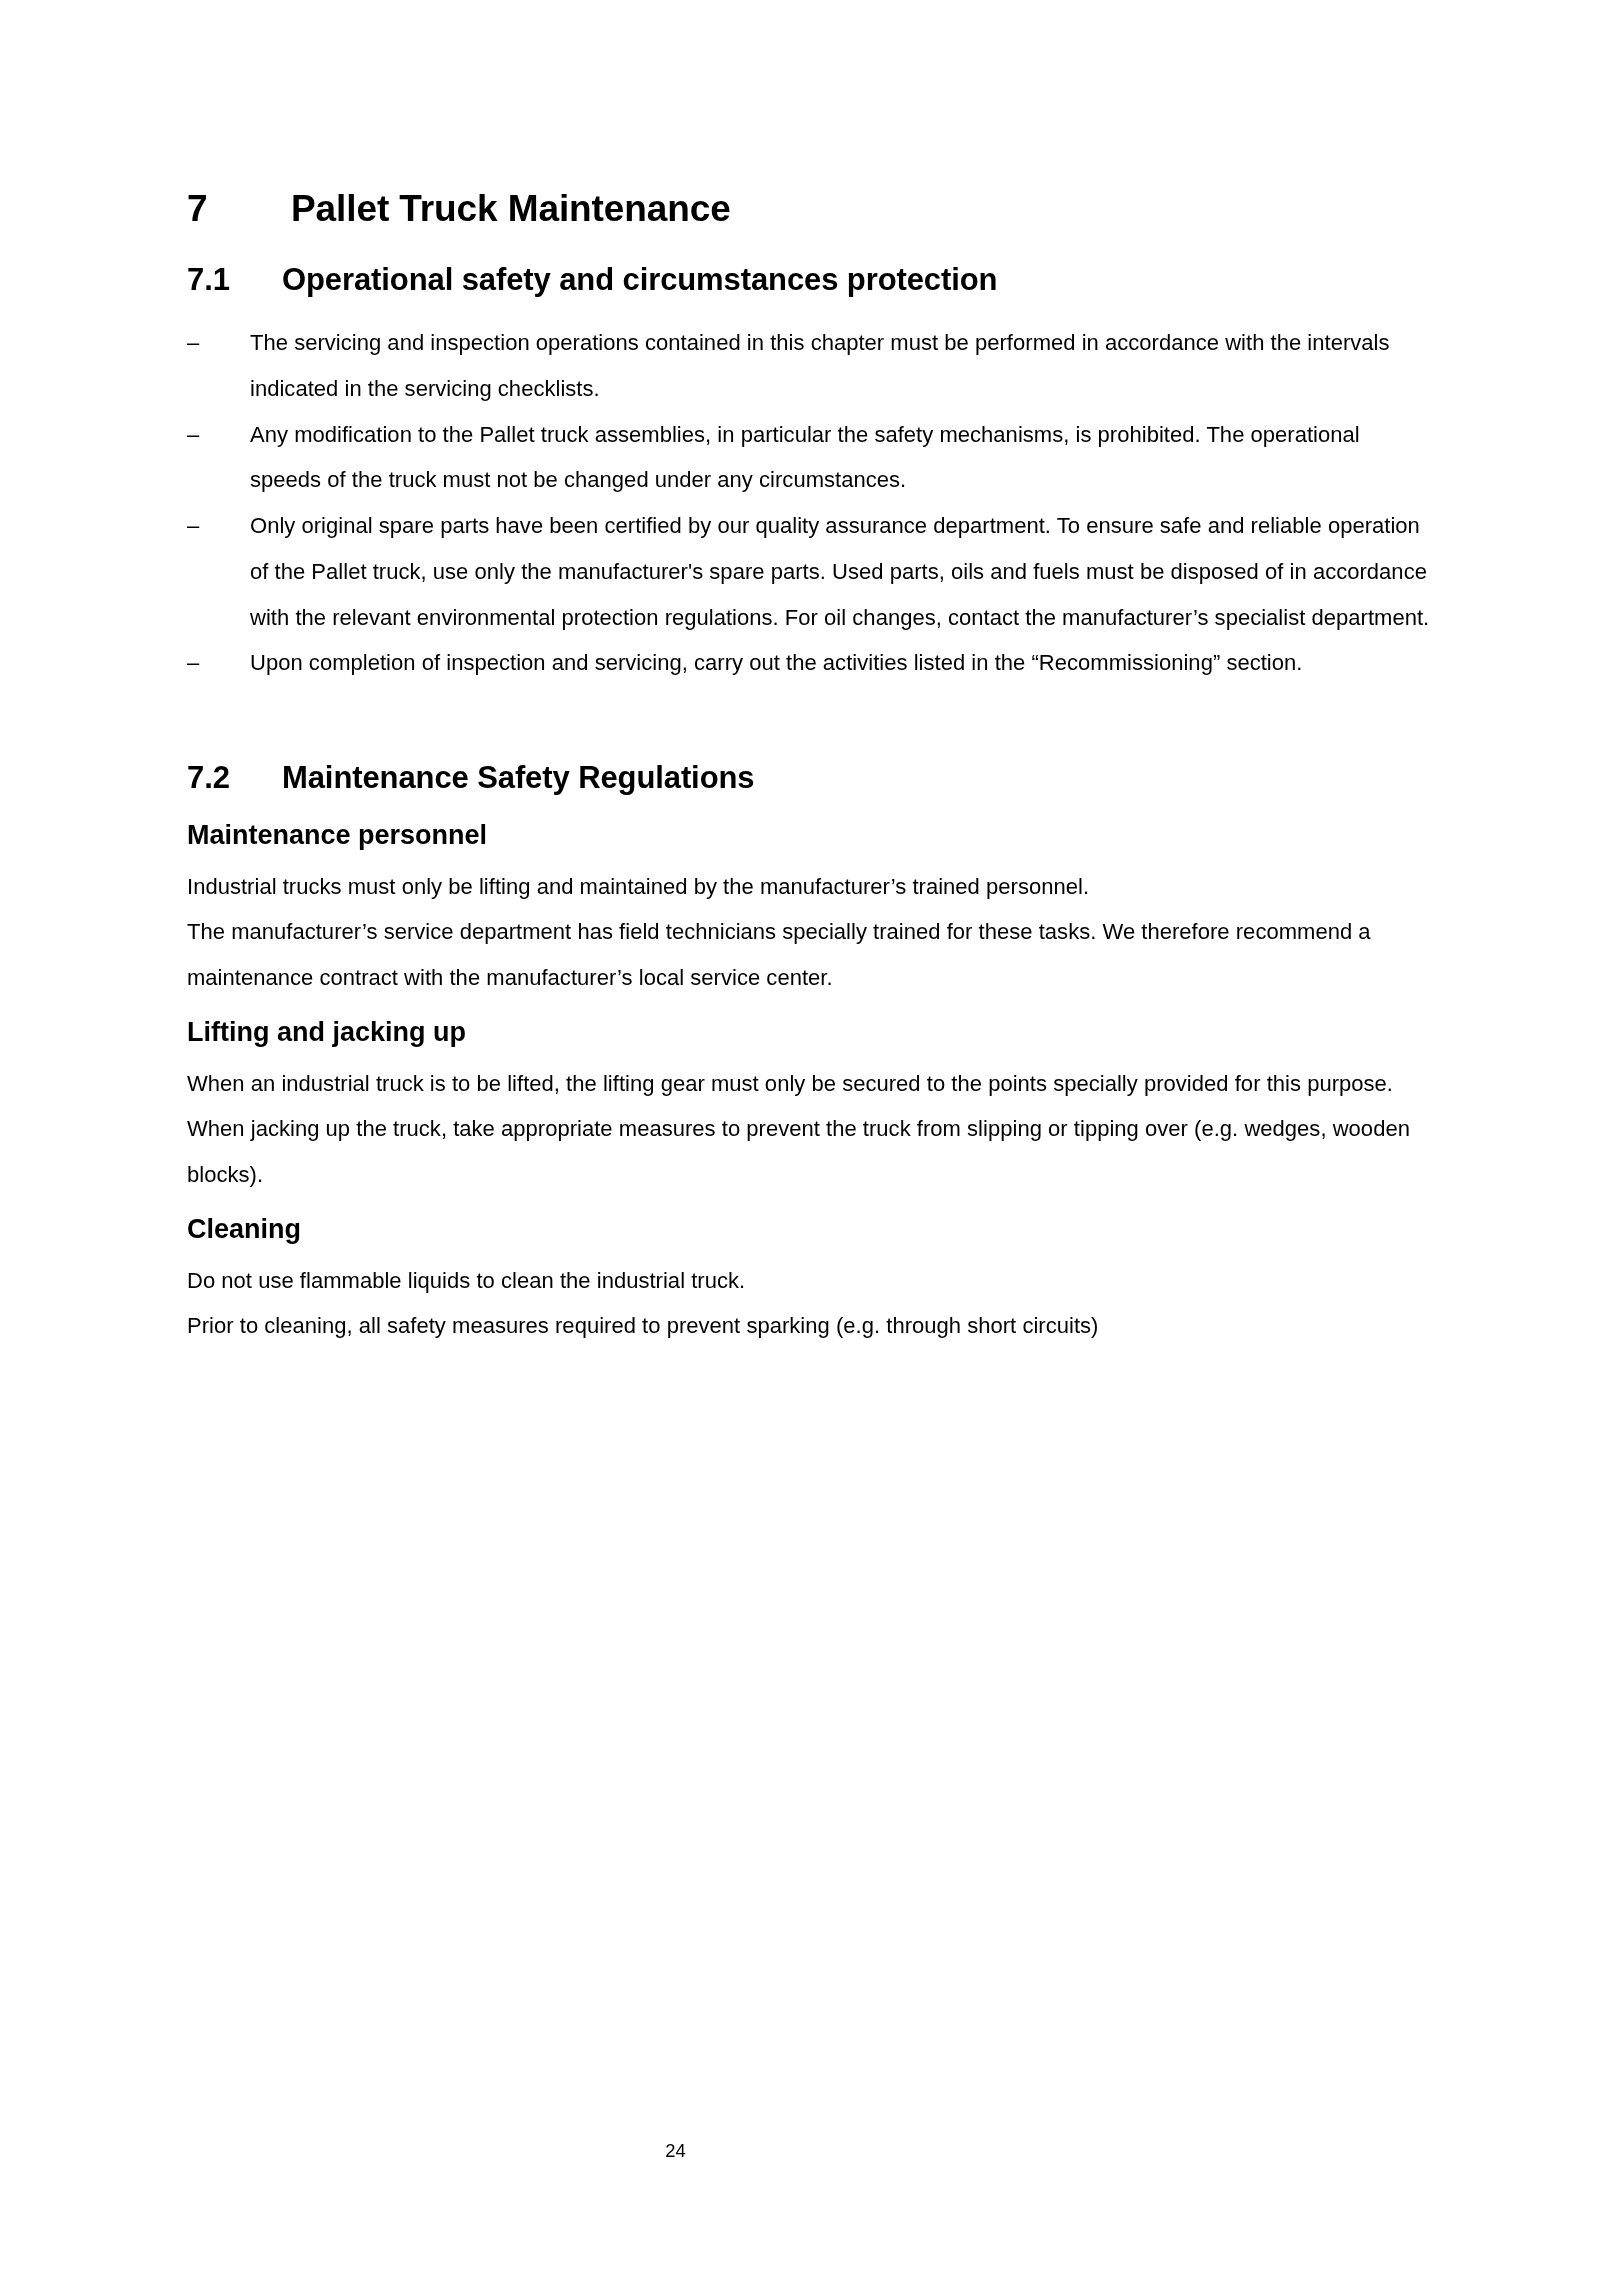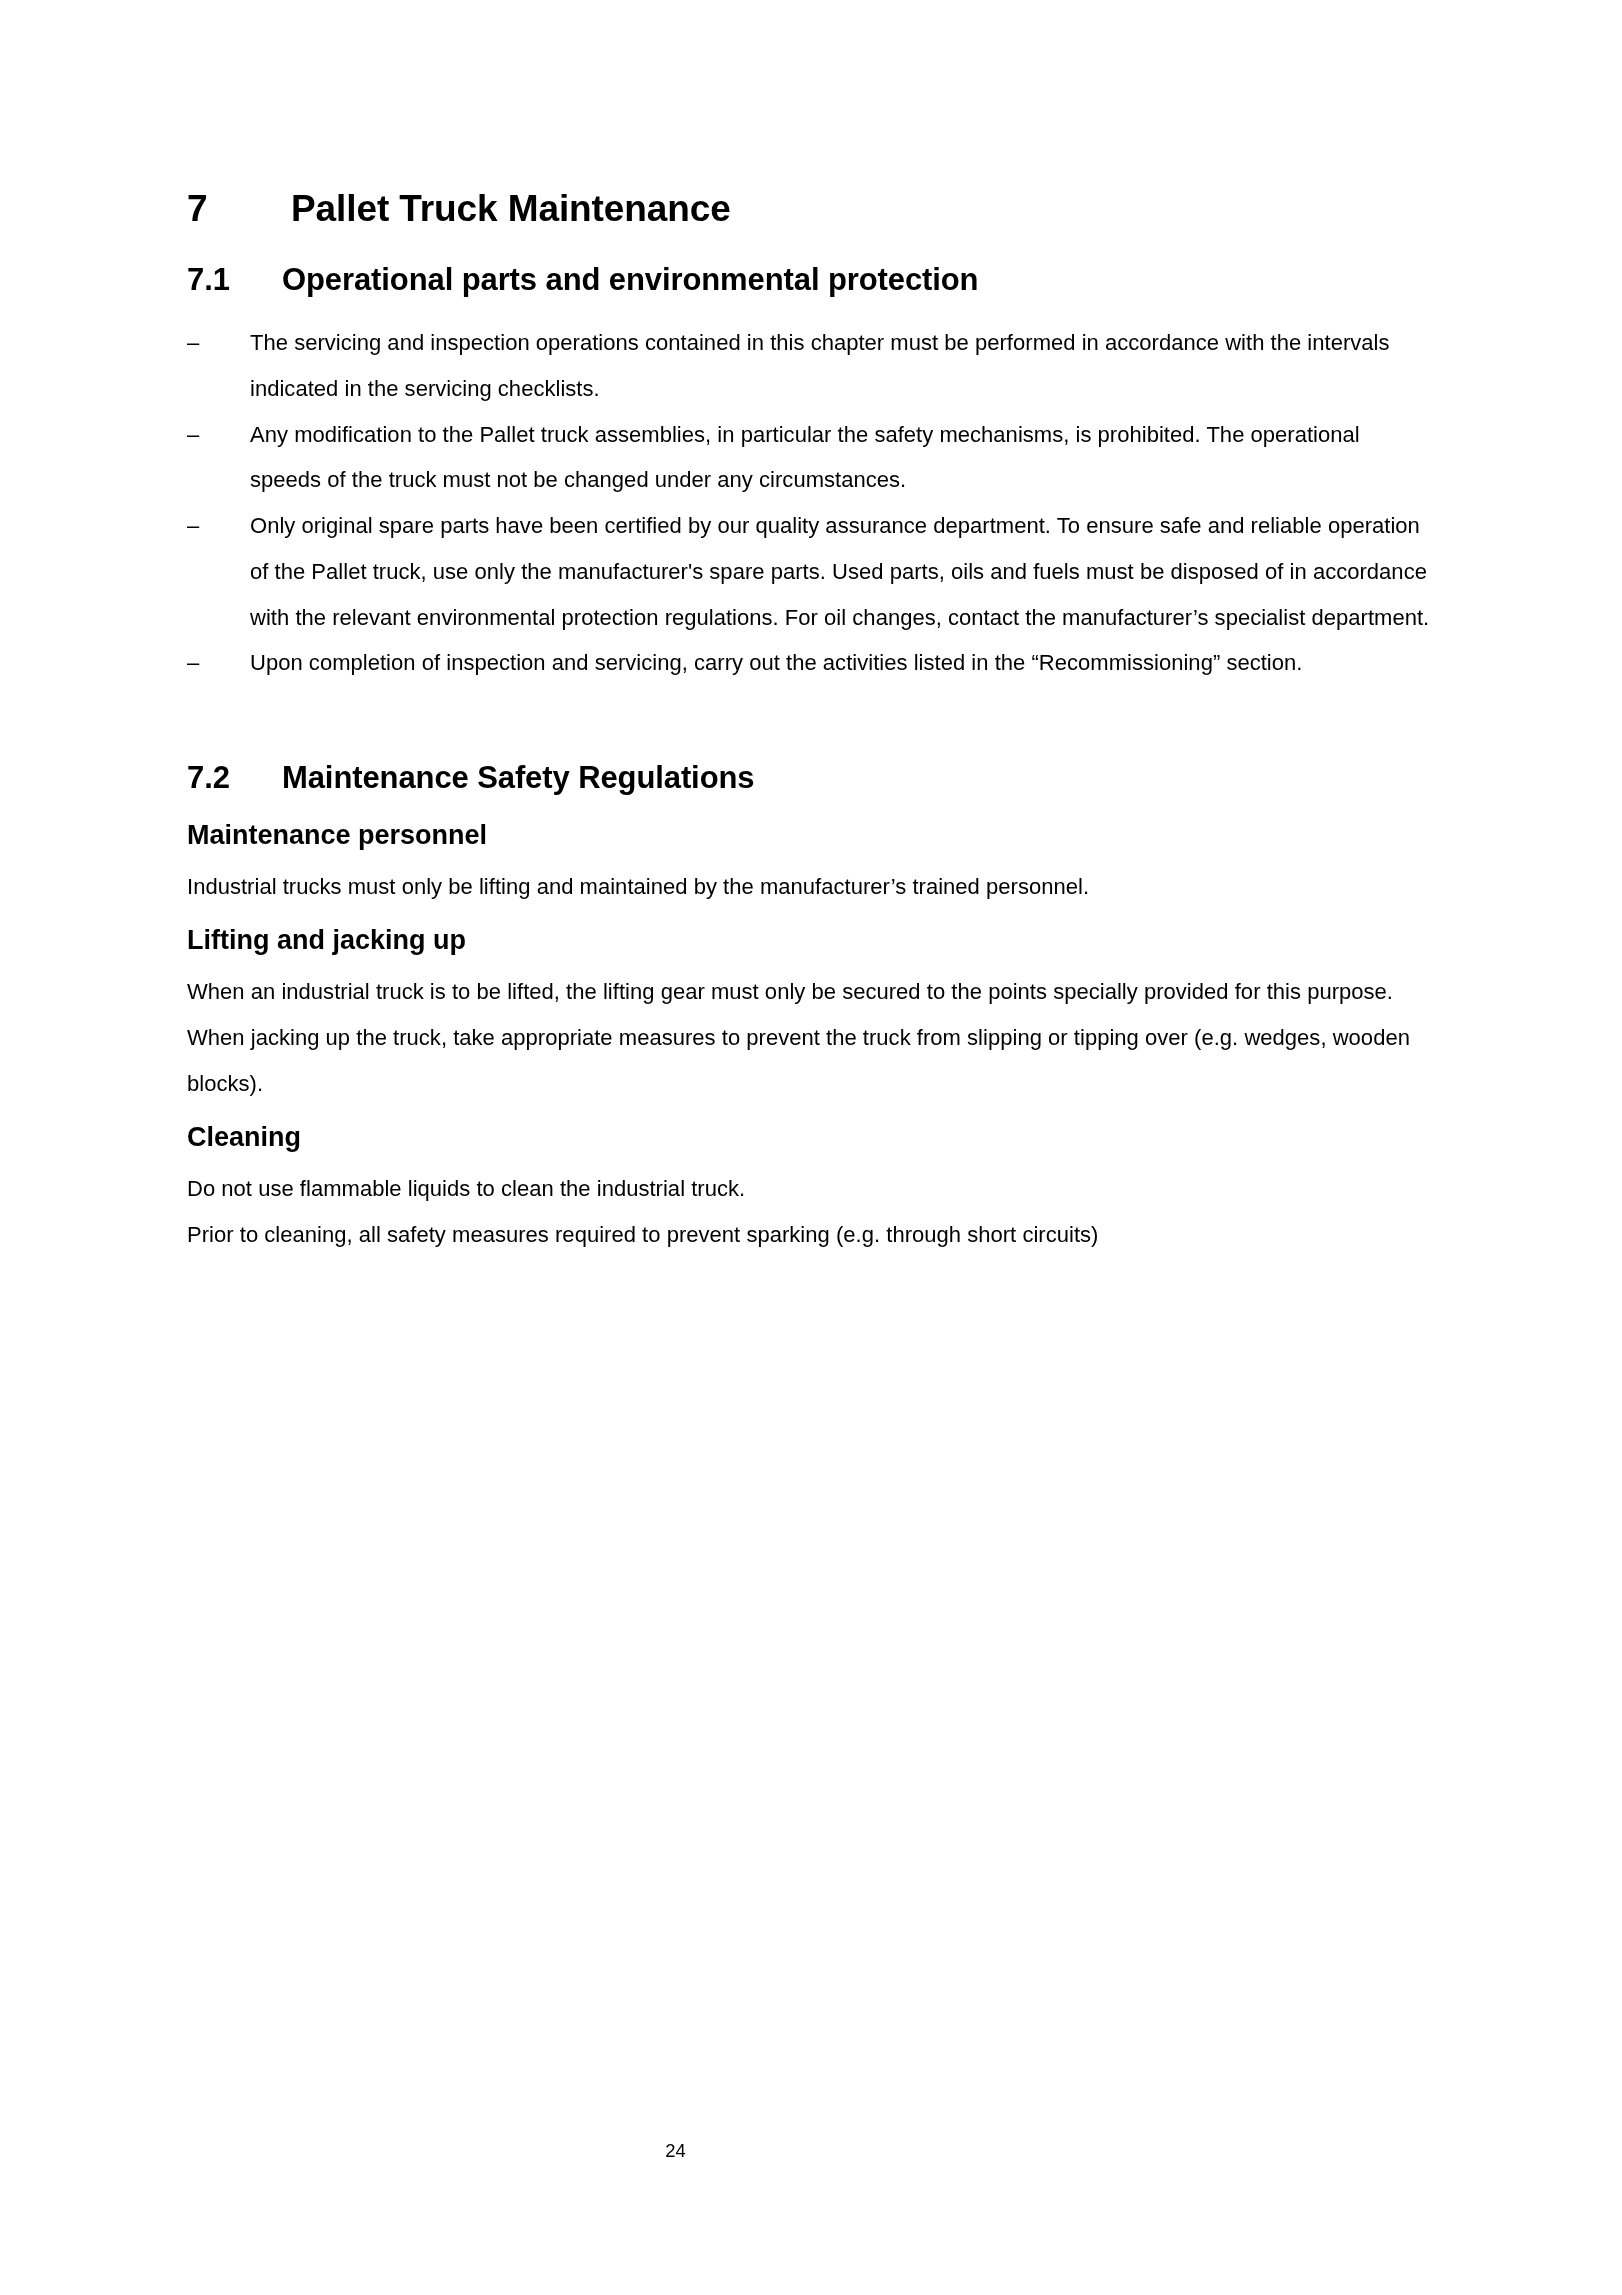--- a/index.html
+++ b/index.html
@@ -112,21 +112,21 @@
 <div class="page">
   <div class="content">
 
     <h1 class="h1">
       <span class="num">7</span>
       <span>Pallet Truck Maintenance</span>
     </h1>
 
     <h2 class="h2">
       <span class="num">7.1</span>
-      <span>Operational parts and environmental protection</span>
+      <span>Operational safety and circumstances protection</span>
     </h2>
 
     <ul class="bullets">
       <li>
         <span class="dash">–</span>
         <span>The servicing and inspection operations contained in this chapter must be performed in accordance with the intervals indicated in the servicing checklists.</span>
       </li>
       <li>
         <span class="dash">–</span>
         <span>Any modification to the Pallet truck assemblies, in particular the safety mechanisms, is prohibited. The operational speeds of the truck must not be changed under any circumstances.</span>
@@ -143,20 +143,21 @@
 
     <div class="gap-lg"></div>
 
     <h2 class="h2">
       <span class="num">7.2</span>
       <span>Maintenance Safety Regulations</span>
     </h2>
 
     <h3 class="h3">Maintenance personnel</h3>
     <p class="para">Industrial trucks must only be lifting and maintained by the manufacturer’s trained personnel.</p>
+    <p class="para">The manufacturer’s service department has field technicians specially trained for these tasks. We therefore recommend a maintenance contract with the manufacturer’s local service center.</p>
 
     <div class="gap-sm"></div>
 
     <h3 class="h3">Lifting and jacking up</h3>
     <p class="para">When an industrial truck is to be lifted, the lifting gear must only be secured to the points specially provided for this purpose.</p>
     <p class="para">When jacking up the truck, take appropriate measures to prevent the truck from slipping or tipping over (e.g. wedges, wooden blocks).</p>
 
     <div class="gap-sm"></div>
 
     <h3 class="h3">Cleaning</h3>

